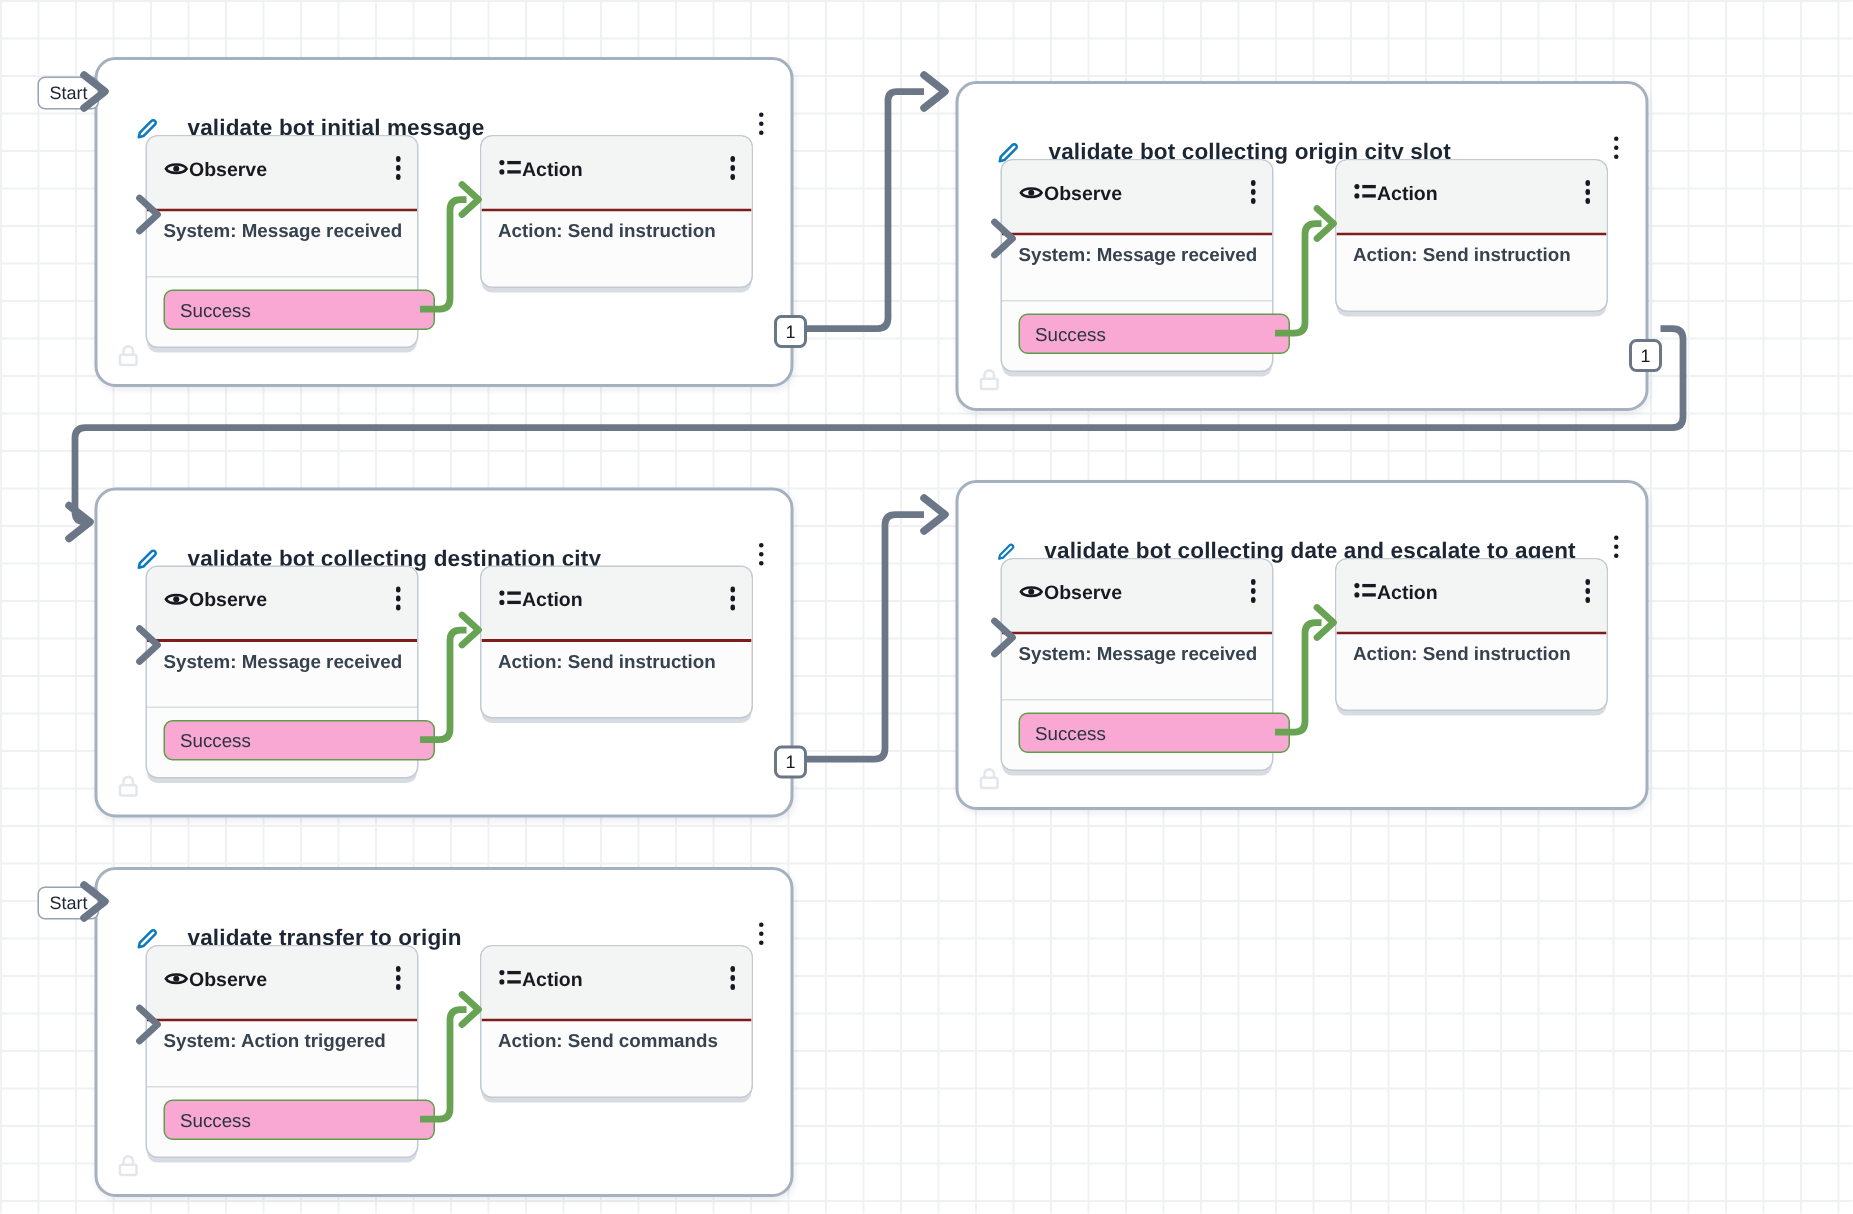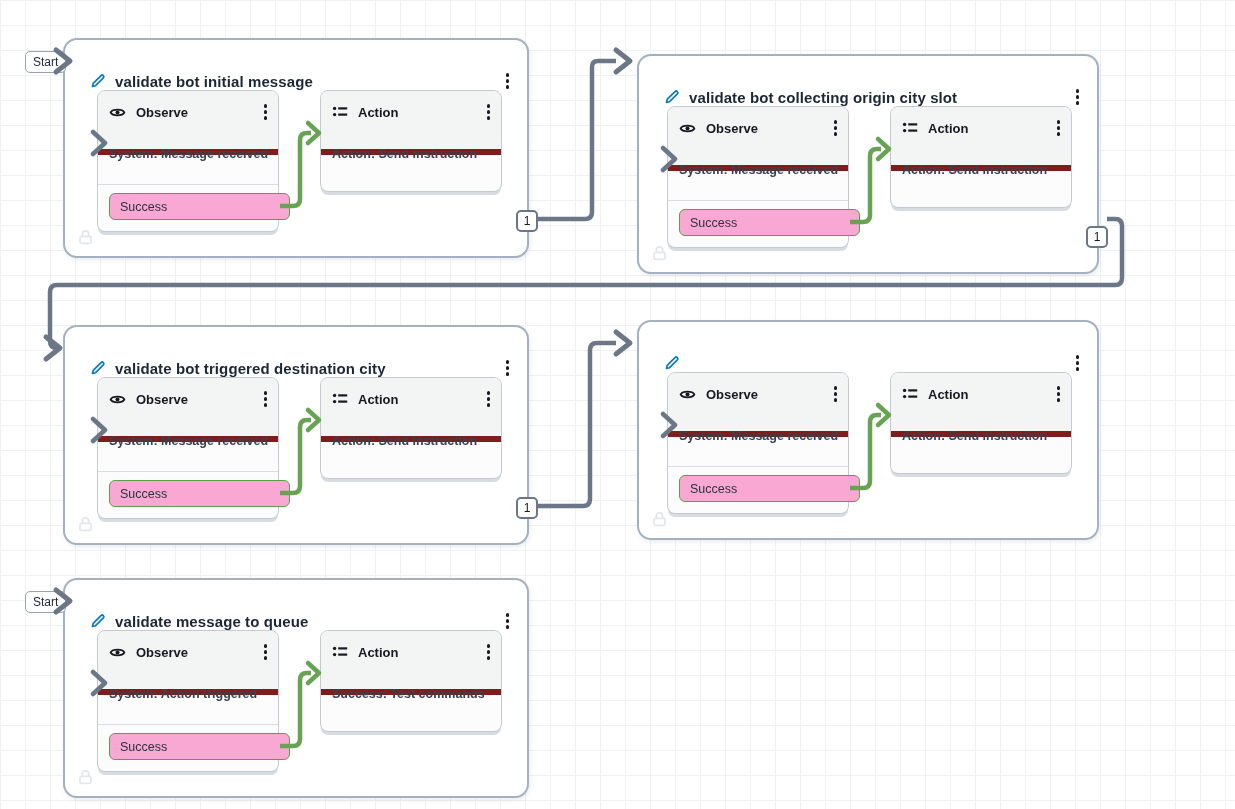--- a/index.html
+++ b/index.html
@@ -7,29 +7,29 @@
     position:relative;width:1235px;height:809px;overflow:hidden;background:#fff;
     background-image:
       linear-gradient(to right,#eff1f3 1px,transparent 1px),
       linear-gradient(to bottom,#eff1f3 1px,transparent 1px);
     background-size:25px 25px;
   }
   .block{
     position:absolute;background:#fff;border:2px solid #a6b1bf;border-radius:14px;
     box-shadow:1px 2px 4px rgba(140,152,170,.18);
   }
-  .block-head{position:absolute;top:0;left:0;right:0;height:46px;display:flex;align-items:center;gap:9px;padding:18px 12px 0 25px;}
+  .block-head{position:absolute;top:0;left:0;right:0;height:46px;display:flex;align-items:flex-end;gap:19px;padding:8px 12px 0 25px;}
   .block-title{font-size:15px;font-weight:700;color:#1d2634;white-space:nowrap;letter-spacing:.1px;}
   .kebab{margin-left:auto;display:flex;flex-direction:column;gap:2.5px;padding:4px 6px;cursor:pointer;}
   .kebab i{width:3.5px;height:3.5px;border-radius:50%;background:#16191f;}
   .card-head .kebab{padding:3px 5px;}
   .card{position:absolute;width:180px;background:#fcfcfd;border:1px solid #c3cad2;border-radius:8px;
     box-shadow:0 4px 0 -1px rgba(167,177,190,.45);}
-  .card-head{height:42px;background:#f3f4f4;border-bottom:6px solid #7f1d1d;border-radius:7px 7px 0 0;
-    display:flex;align-items:center;gap:10px;padding:0 6px 16px 11px;}
+  .card-head{height:42px;background:#f3f4f4;border-bottom:2px solid #7f1d1d;border-radius:7px 7px 0 0;
+    display:flex;align-items:center;padding:0 6px 6px 11px;}
   .card-label{font-size:13px;font-weight:700;color:#16191f;}
   .card-body{position:absolute;top:56px;left:11px;right:5px;font-size:12.5px;color:#37424f;font-weight:bold;}
   .divider{position:absolute;top:93px;left:0;right:0;border-top:1px solid #d9dde2;}
   .success{position:absolute;top:102px;left:11px;width:169px;height:25px;background:#f9a8d4;border:1.5px solid #5f9e49;
     border-radius:6px;display:flex;align-items:center;padding-left:10px;font-size:12.5px;color:#2a333f;cursor:pointer;}
   .in-chevron{position:absolute;left:-8px;top:38px;}
   .out-badge{position:absolute;right:-11px;top:170px;width:18px;height:18px;background:#fff;border:2px solid #6b7787;
     border-radius:5px;display:flex;align-items:center;justify-content:center;font-size:12px;color:#16191f;cursor:pointer;}
   .start-badge{position:absolute;left:-40px;top:11px;padding:3px 7px;background:#fff;border:1.5px solid #98a2b0;
     border-radius:5px;font-size:12px;color:#1d2634;}
@@ -170,21 +170,21 @@
         </g>
       </svg>
     <div class="out-badge">1</div>
   </div>
 
   <div class="block" style="left:63px;top:325px;width:462px;height:216px">
     <div class="block-head">
       <svg class="pencil" width="16" height="16" viewBox="0 0 16 16">
           <path d="M2.5 13.5 L3.2 10.4 L11 2.6 C11.6 2 12.7 2 13.3 2.6 C13.9 3.2 14 4.3 13.4 4.9 L5.6 12.7 Z" fill="none" stroke="#0b7ac0" stroke-width="1.7" stroke-linejoin="round"></path>
         </svg>
-      <span class="block-title">validate bot triggered destination city</span>
+      <span class="block-title">validate bot collecting destination city</span>
       <div class="kebab">
           <i></i>
           <i></i>
           <i></i>
         </div>
     </div>
     <div class="card" style="left:32px;top:50px;height:140px">
       <div class="card-head">
         <svg width="17" height="17" viewBox="0 0 16 16">
             <path d="M1.5 8 C3.5 4.5 12.5 4.5 14.5 8 C12.5 11.5 3.5 11.5 1.5 8 Z" fill="none" stroke="#16191f" stroke-width="1.6"></path>
@@ -234,20 +234,21 @@
         </g>
       </svg>
     <div class="out-badge">1</div>
   </div>
 
   <div class="block" style="left:637px;top:320px;width:458px;height:216px">
     <div class="block-head">
       <svg class="pencil" width="16" height="16" viewBox="0 0 16 16">
           <path d="M2.5 13.5 L3.2 10.4 L11 2.6 C11.6 2 12.7 2 13.3 2.6 C13.9 3.2 14 4.3 13.4 4.9 L5.6 12.7 Z" fill="none" stroke="#0b7ac0" stroke-width="1.7" stroke-linejoin="round"></path>
         </svg>
+      <span class="block-title">validate bot collecting date and escalate to agent</span>
       <div class="kebab">
           <i></i>
           <i></i>
           <i></i>
         </div>
     </div>
     <div class="card" style="left:28px;top:50px;height:140px">
       <div class="card-head">
         <svg width="17" height="17" viewBox="0 0 16 16">
             <path d="M1.5 8 C3.5 4.5 12.5 4.5 14.5 8 C12.5 11.5 3.5 11.5 1.5 8 Z" fill="none" stroke="#16191f" stroke-width="1.6"></path>
@@ -297,21 +298,21 @@
         </g>
       </svg>
   </div>
 
   <div class="block" style="left:63px;top:578px;width:462px;height:216px">
     <div class="start-badge">Start</div>
     <div class="block-head">
       <svg class="pencil" width="16" height="16" viewBox="0 0 16 16">
           <path d="M2.5 13.5 L3.2 10.4 L11 2.6 C11.6 2 12.7 2 13.3 2.6 C13.9 3.2 14 4.3 13.4 4.9 L5.6 12.7 Z" fill="none" stroke="#0b7ac0" stroke-width="1.7" stroke-linejoin="round"></path>
         </svg>
-      <span class="block-title">validate message to queue</span>
+      <span class="block-title">validate transfer to origin</span>
       <div class="kebab">
           <i></i>
           <i></i>
           <i></i>
         </div>
     </div>
     <div class="card" style="left:32px;top:50px;height:140px">
       <div class="card-head">
         <svg width="17" height="17" viewBox="0 0 16 16">
             <path d="M1.5 8 C3.5 4.5 12.5 4.5 14.5 8 C12.5 11.5 3.5 11.5 1.5 8 Z" fill="none" stroke="#16191f" stroke-width="1.6"></path>
@@ -341,21 +342,21 @@
               <rect x="6.2" y="9.5" width="9" height="2.2"></rect>
             </g>
           </svg>
         <span class="card-label">Action</span>
         <div class="kebab">
             <i></i>
             <i></i>
             <i></i>
           </div>
       </div>
-      <div class="card-body">Success: Test commands</div>
+      <div class="card-body">Action: Send commands</div>
     </div>
     <svg class="green-link" width="270" height="200" style="left:0;top:0">
         <path d="M215,166 H228 Q235,166 235,159 V100 Q235,93 242,93 H246" stroke="#67a353" stroke-width="4.5" fill="none"></path>
         <path d="M243,83 L254,93 L243,103" stroke="#67a353" stroke-width="4.5" fill="none" stroke-linejoin="round" stroke-linecap="round"></path>
       </svg>
     <svg class="lock" width="17" height="17" viewBox="0 0 16 16">
         <g fill="none" stroke="#e3e7ec" stroke-width="1.6">
           <rect x="2.8" y="7" width="10.4" height="6.5" rx="1.2"></rect>
           <path d="M5 7 V4.8 a3 3 0 0 1 6 0 V7"></path>
         </g>

